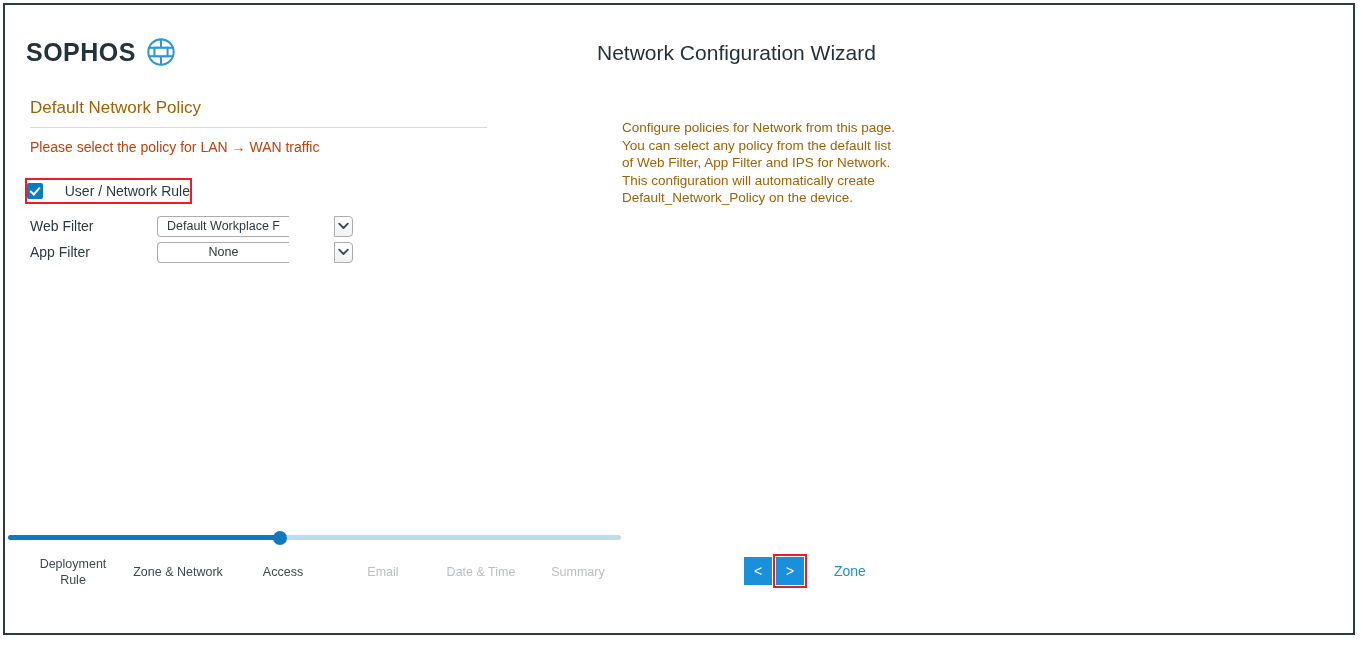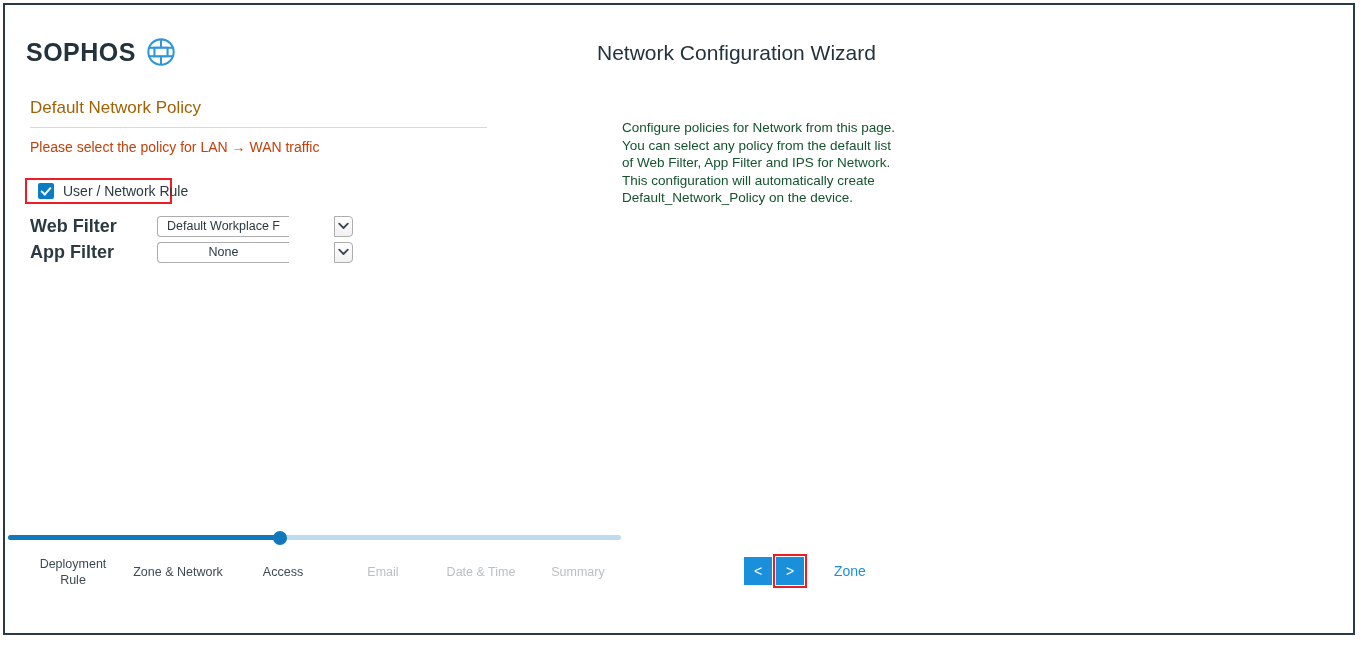--- a/index.html
+++ b/index.html
@@ -69,27 +69,28 @@
     top: 134px;
     font-size: 14px;
     color: #c2410c;
   }
 
   
   #checkbox-row {
     position: absolute;
     left: 20px;
     top: 173px;
-    width: 147px;
+    width: 167px;
     height: 26px;
     border: 2px solid #ee1c24;
     display: flex;
     align-items: center;
-    padding-left: 11px;
-    background: #ffffff;
+    padding-left: 0;
+    background: #ffffff;
+    justify-content: space-between;
   }
   .cb-box {
     width: 16px; height: 16px;
     background: #0a7cc4;
     border-radius: 2px;
     position: relative;
     flex: none;
   }
   .cb-box::after {
     content: "";
@@ -110,24 +111,23 @@
   
   .form-row {
     position: absolute;
     left: 25px;
     height: 22px;
     display: flex;
     align-items: center;
   }
   .form-label {
     width: 127px;
-    font-size: 18px;
+    font-size: 14px;
     color: #2b3a42;
     flex: none;
-    font-weight: bold;
   }
   .select-wrap {
     display: flex;
     align-items: stretch;
     height: 21px;
     gap: 45px;
   }
   .select-box {
     width: 132px;
     border: 1px solid #adadad;
@@ -164,21 +164,21 @@
     font-size: 21px;
     color: #24323c;
   }
   #wizard-desc {
     position: absolute;
     left: 617px;
     top: 114px;
     width: 275px;
     font-size: 13.5px;
     line-height: 17.5px;
-    color: #14532d;
+    color: #a16207;
   }
 
   
   #progress-track {
     position: absolute;
     left: 3px;
     top: 530px;
     width: 613px;
     height: 5px;
     background: #bfdcee;

